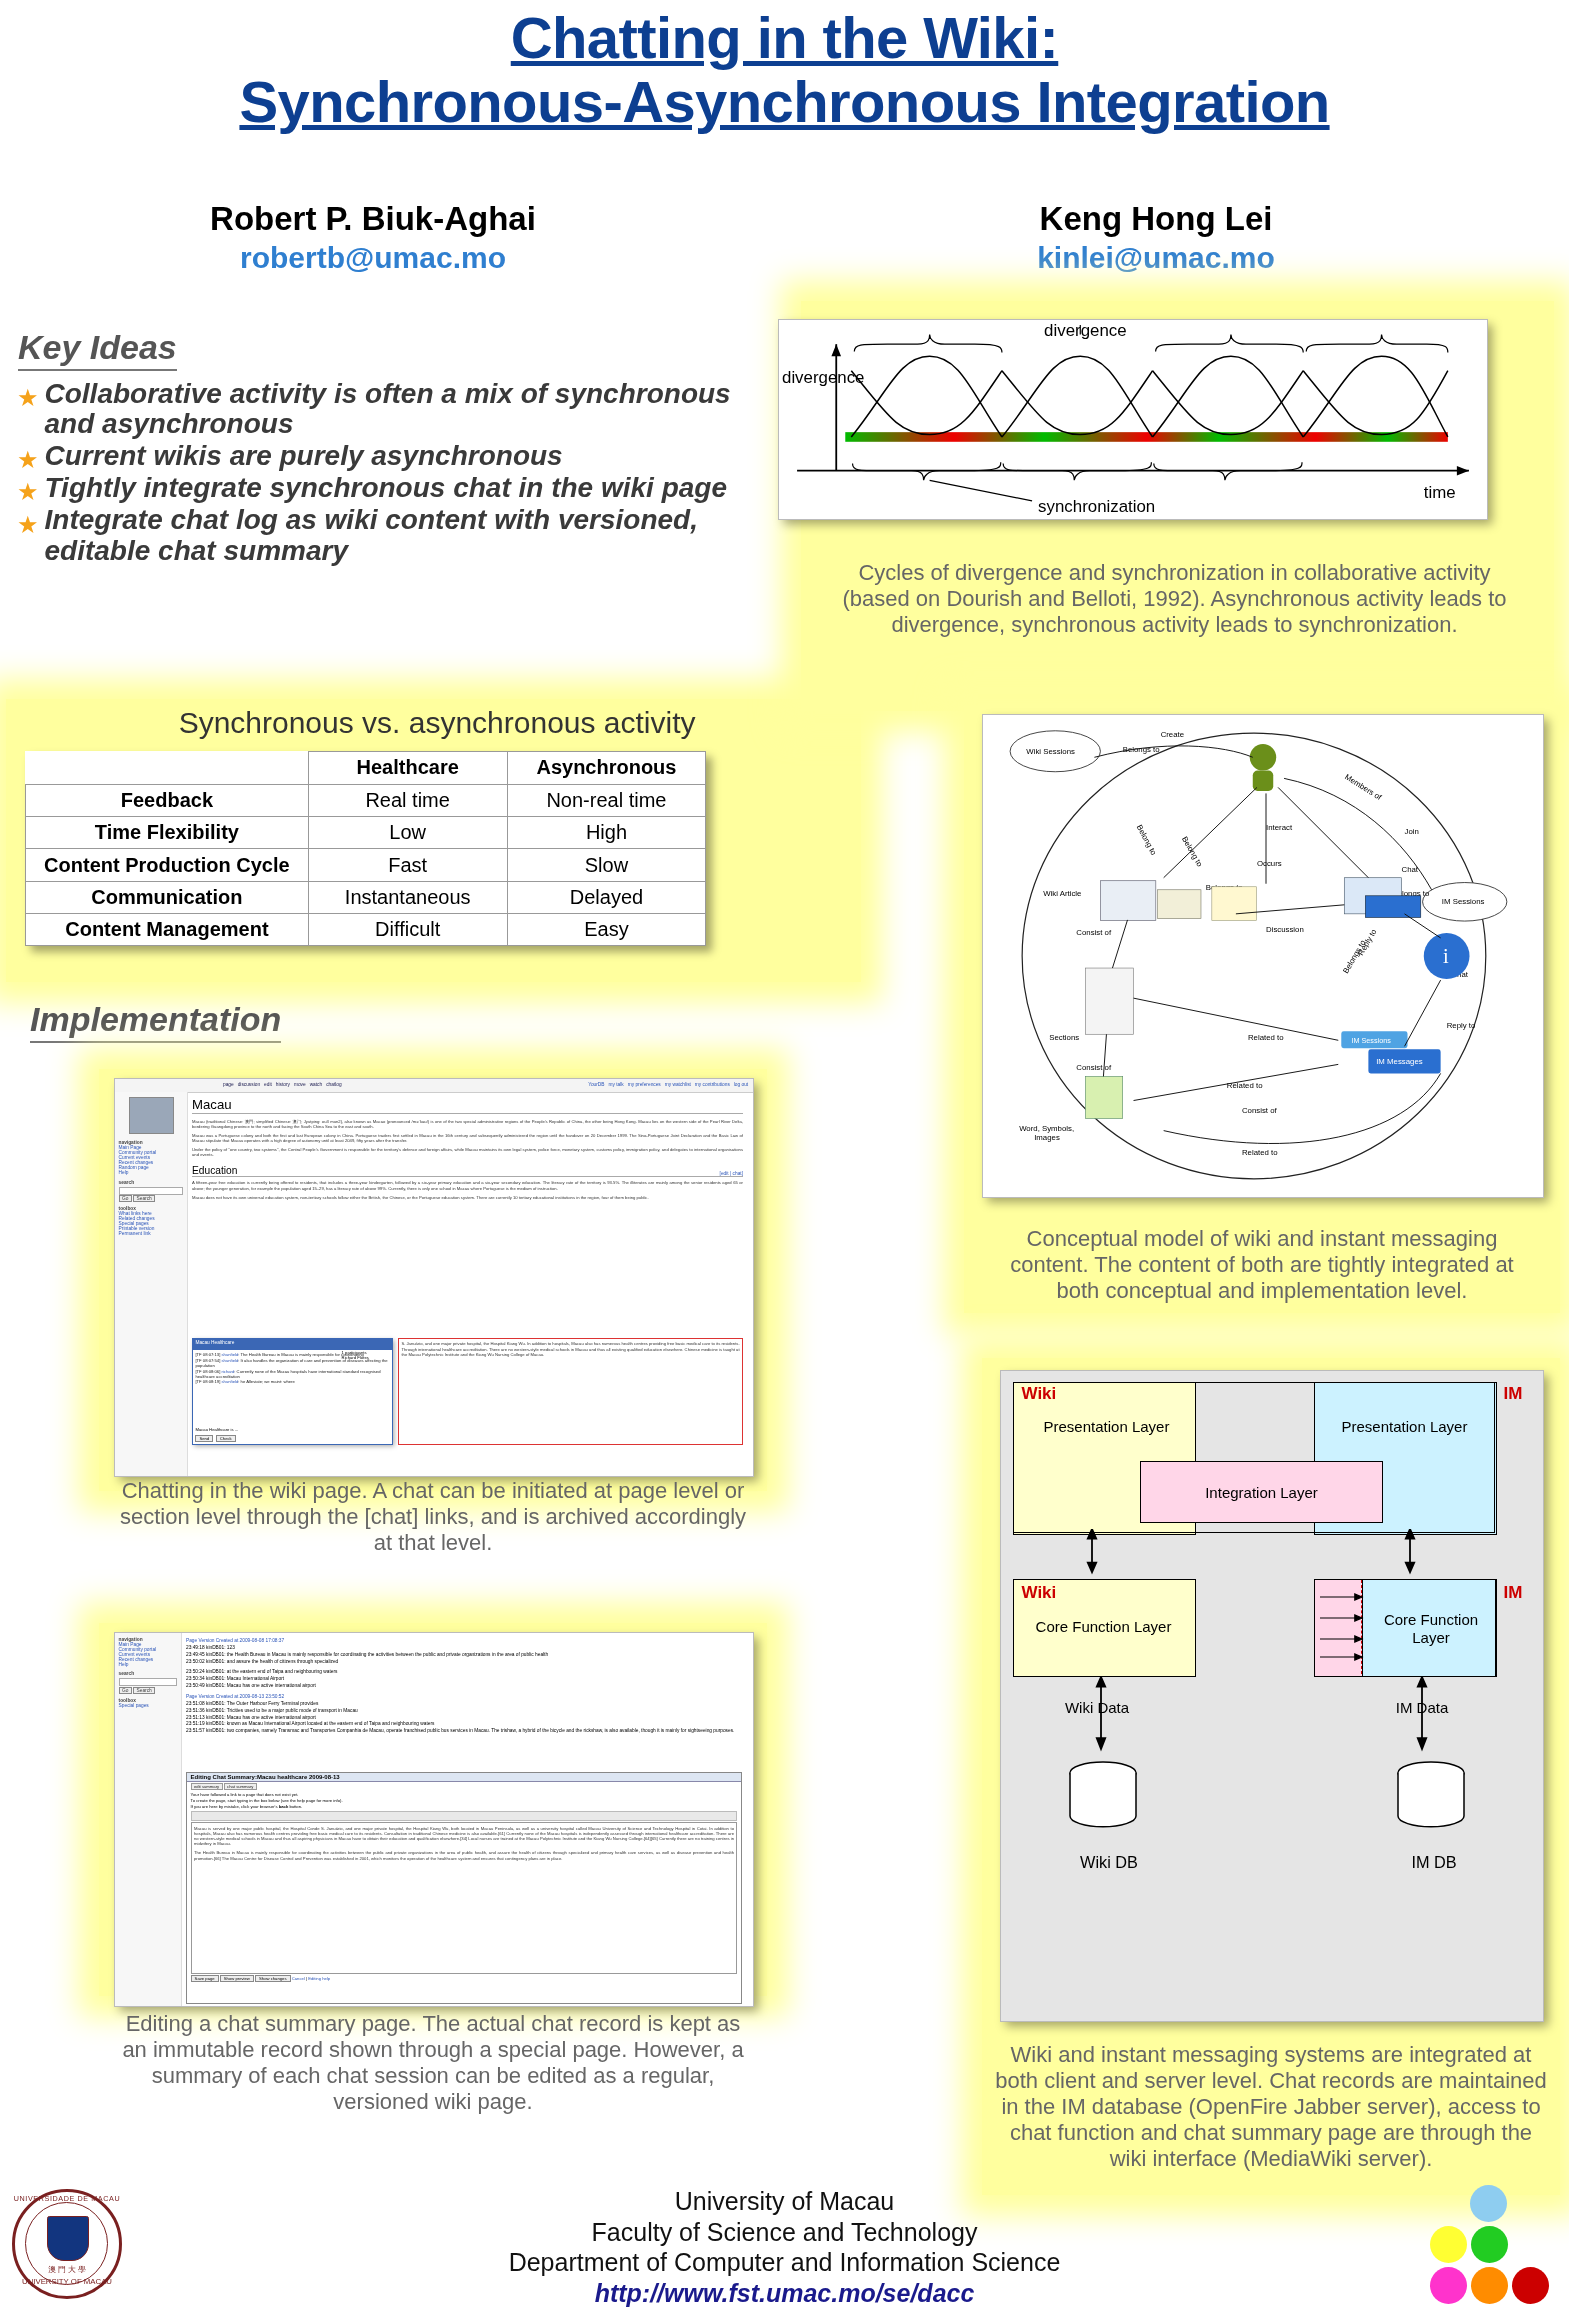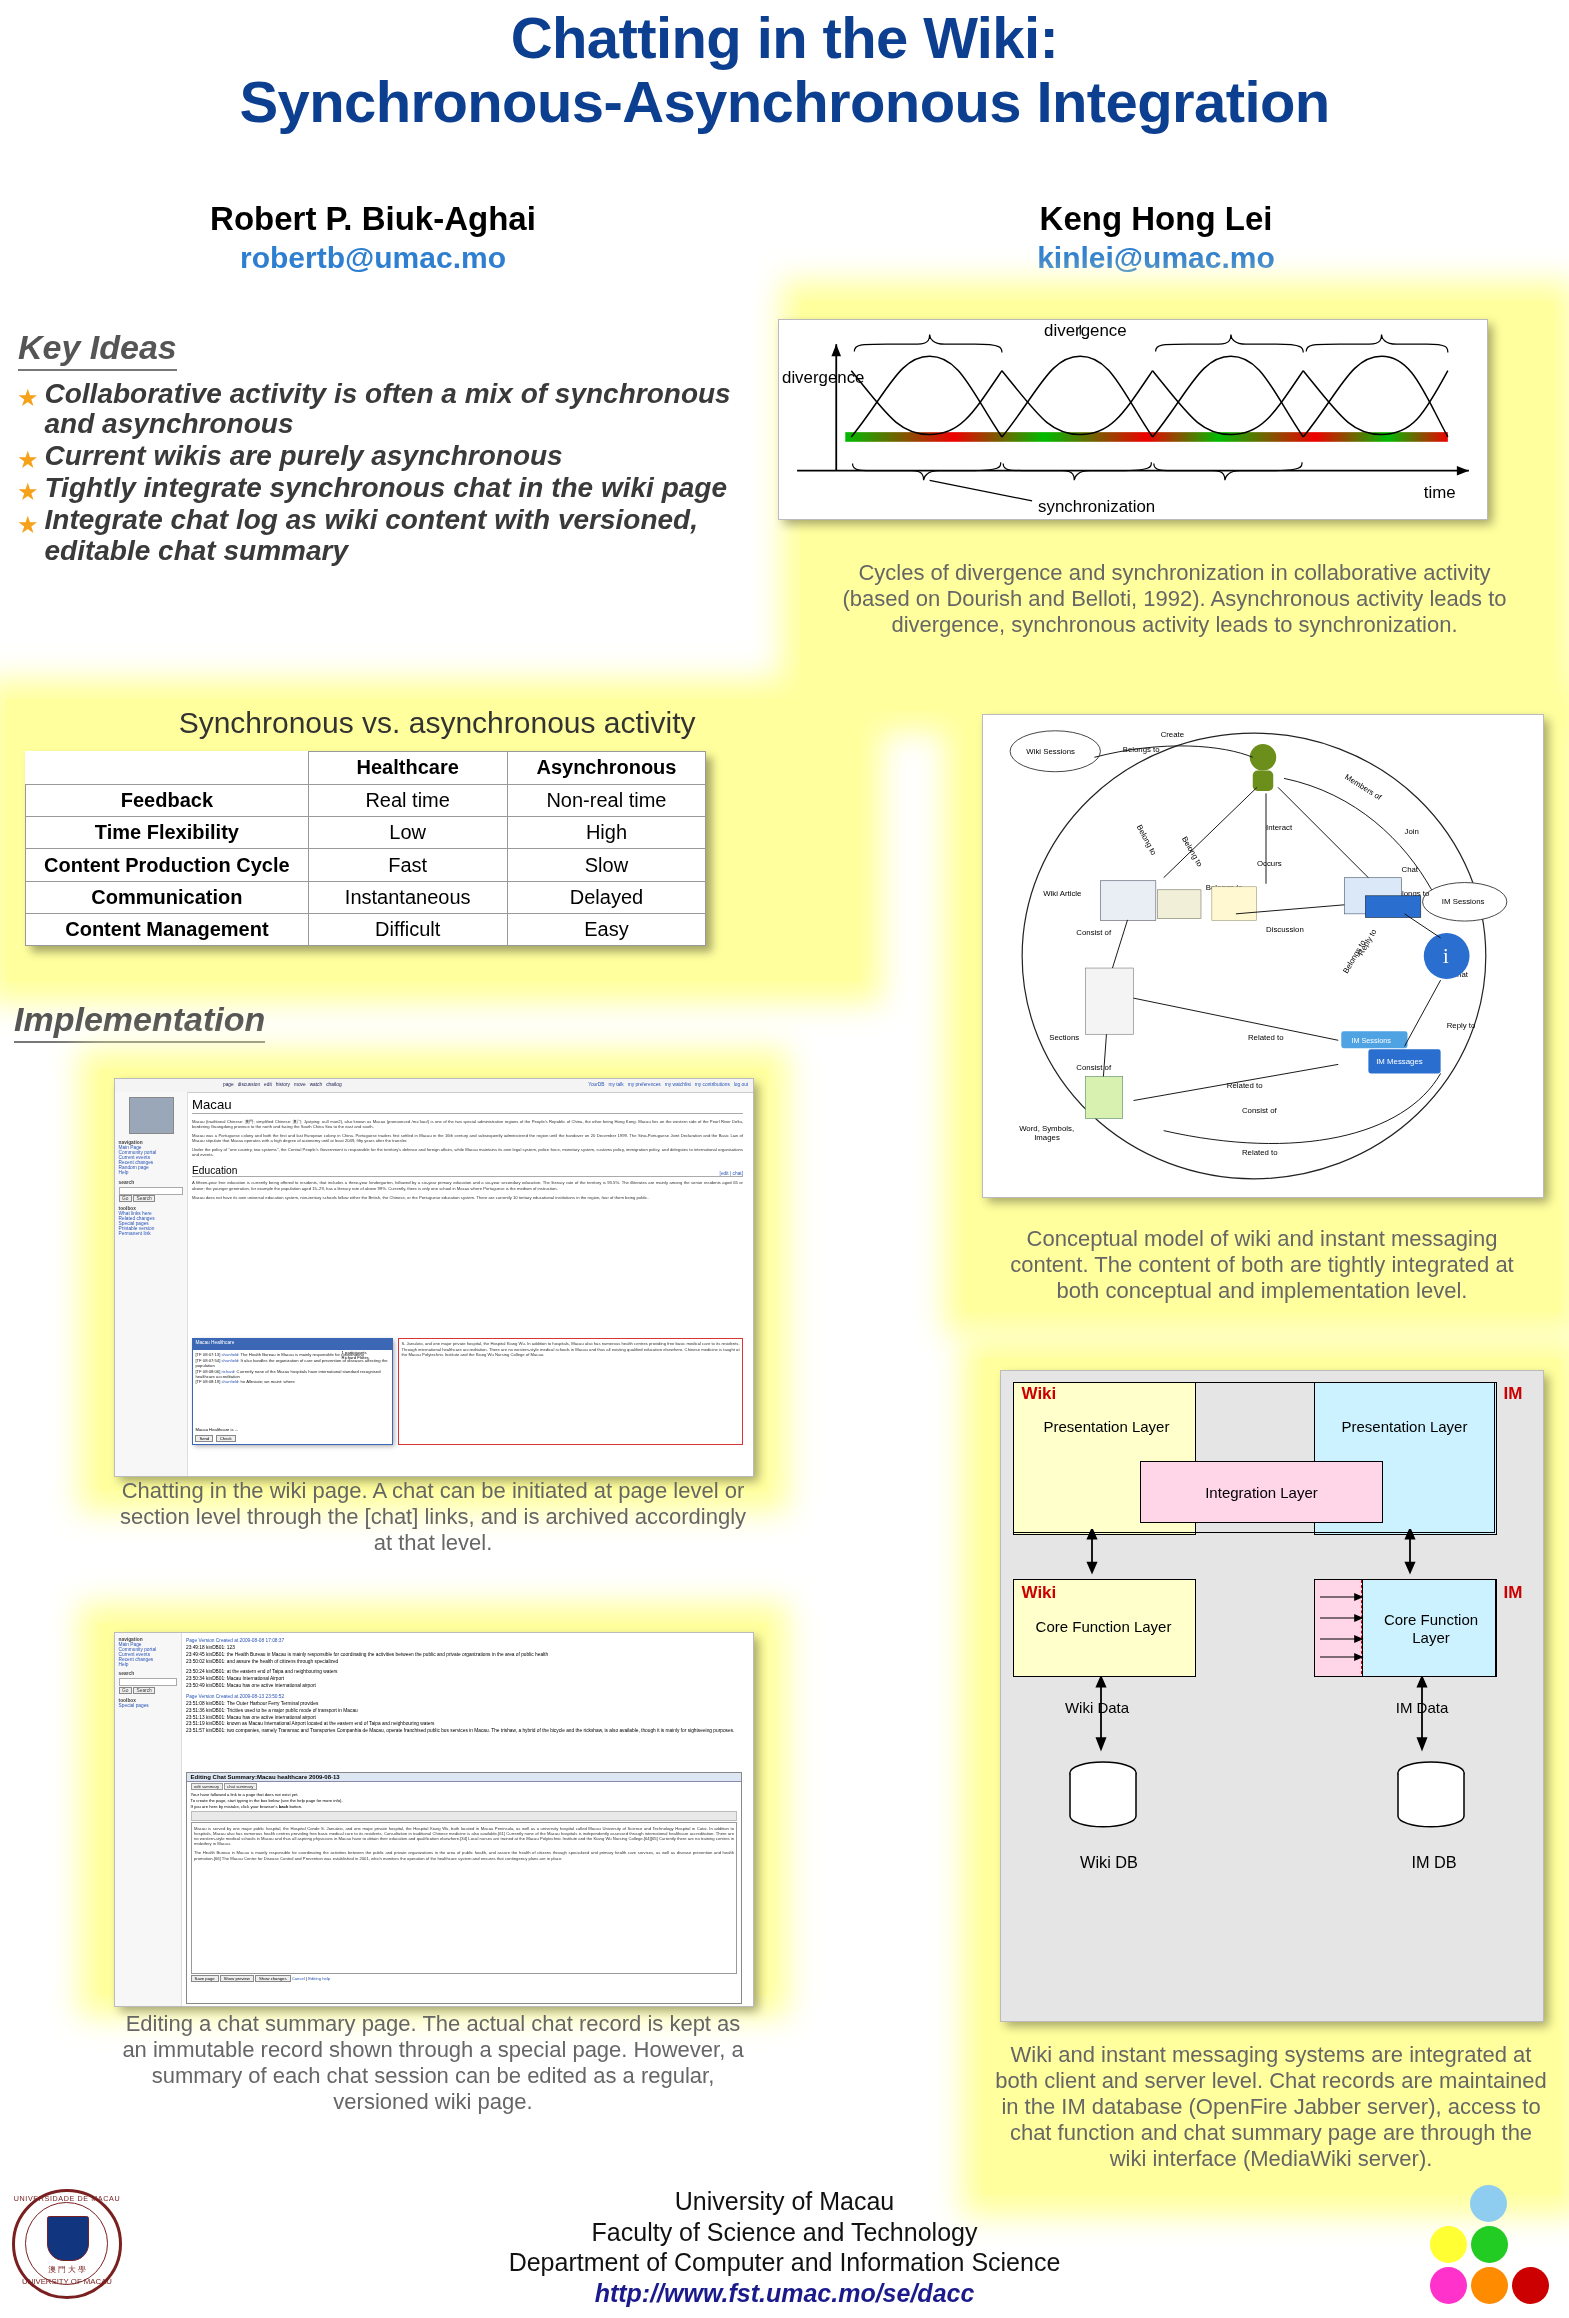--- a/index.html
+++ b/index.html
@@ -29,20 +29,21 @@
     left: 0; top: 6px;
     width: 1569px;
     text-align: center;
   }
   .title-line {
     font-size: 58px;
     font-weight: bold;
     color: #0d3f91;
     line-height: 1.1;
     letter-spacing: -0.6px;
+    text-decoration: underline;
   }
 
   
   .author-block {
     position: absolute;
     text-align: center;
   }
   .author-name {
     font-size: 33px;
     font-weight: bold;
@@ -243,21 +244,21 @@
   .figbox {
     background: #fff;
     border: 0.6px solid #bbb;
     box-shadow: 4.8px 4.8px 9.6px rgba(0,0,0,0.35);
     position: absolute;
     overflow: hidden;
   }
 
   .impl-heading {
     position: absolute;
-    left: 14px;
+    left: 30px;
     top: 1000px;
   }
   .key-heading {
     position: absolute;
     left: 18px;
     top: 328px;
   }
   .mocktext {
     font-size: 4.2px;
     color: #333;

